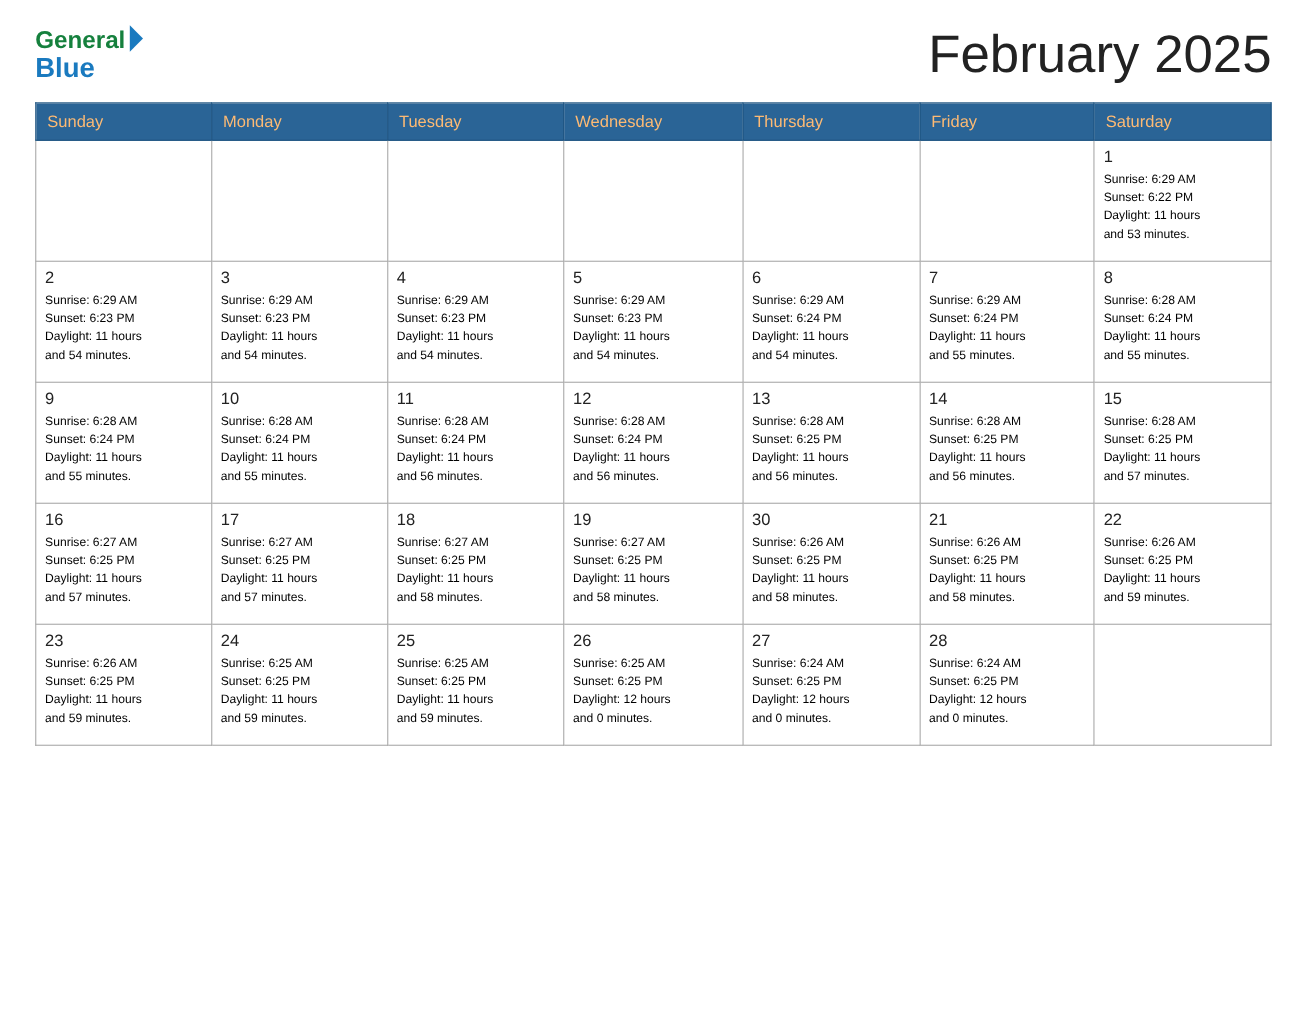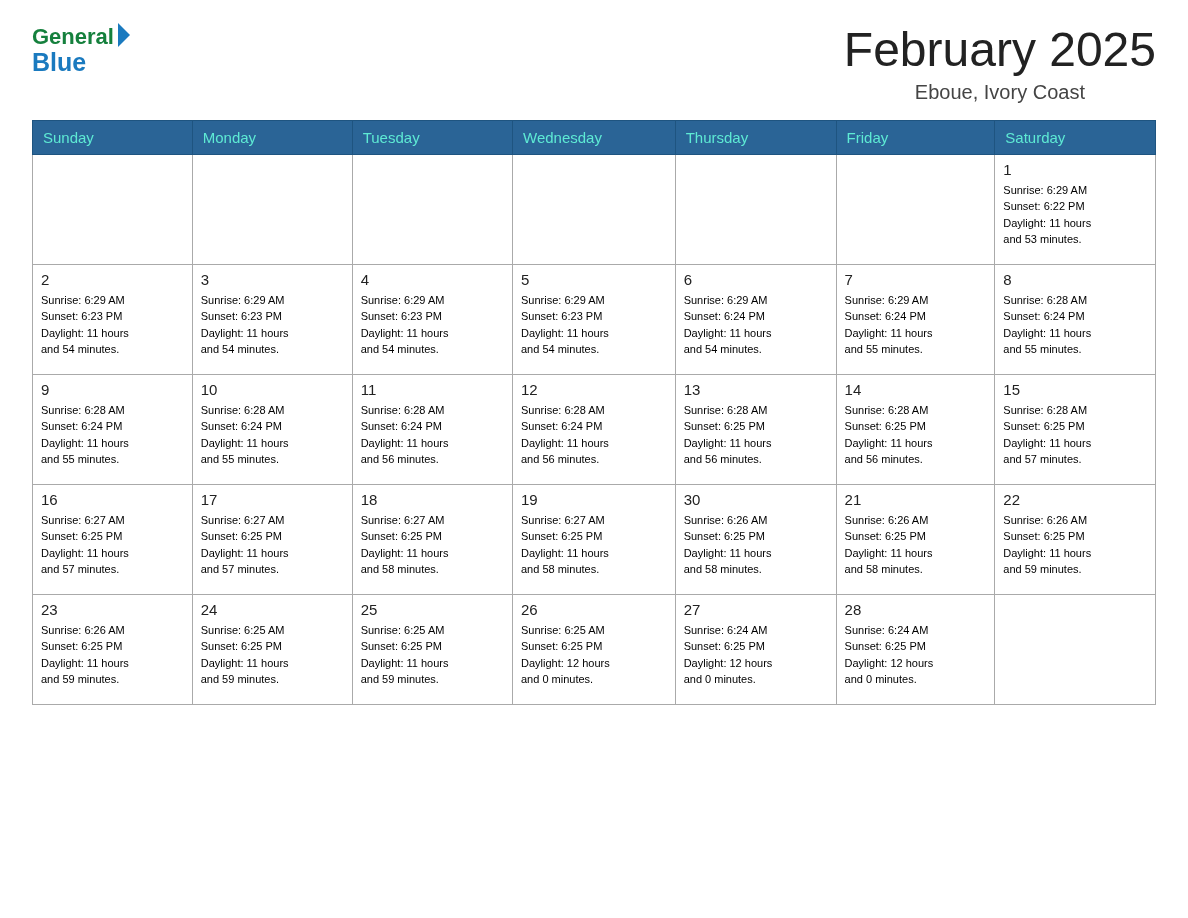--- a/index.html
+++ b/index.html
@@ -39,41 +39,41 @@
       margin-left: 4px;
       margin-top: -4px;
     }
     .logo-blue {
       font-size: 25px;
       font-weight: bold;
       color: #1a7abf;
       margin-top: -2px;
     }
     .title-area {
-      text-align: center;
+      text-align: left;
     }
     .month-title {
       font-size: 48px;
       font-weight: normal;
       color: #222;
       line-height: 1.1;
     }
     .subtitle {
       font-size: 20px;
       color: #444;
       margin-top: 4px;
     }
     .calendar {
       width: 100%;
       border-collapse: collapse;
       border: 1px solid #999;
     }
     .calendar th {
       background-color: #2a6496;
-      color: #5eead4;
+      color: #fdba74;
       font-size: 15px;
       font-weight: normal;
       padding: 8px 10px;
       text-align: left;
       border: 1px solid #1e5480;
     }
     .calendar td {
       vertical-align: top;
       border: 1px solid #aaa;
       padding: 6px 8px;
@@ -104,21 +104,20 @@
 <div class="header">
   <div class="logo">
     <div class="logo-top">
       <span class="logo-general">General</span>
       <div class="logo-triangle"></div>
     </div>
     <span class="logo-blue">Blue</span>
   </div>
   <div class="title-area">
     <div class="month-title">February 2025</div>
-    <div class="subtitle">Eboue, Ivory Coast</div>
   </div>
 </div>
 
 <table class="calendar">
   <thead>
     <tr>
       <th>Sunday</th>
       <th>Monday</th>
       <th>Tuesday</th>
       <th>Wednesday</th>

